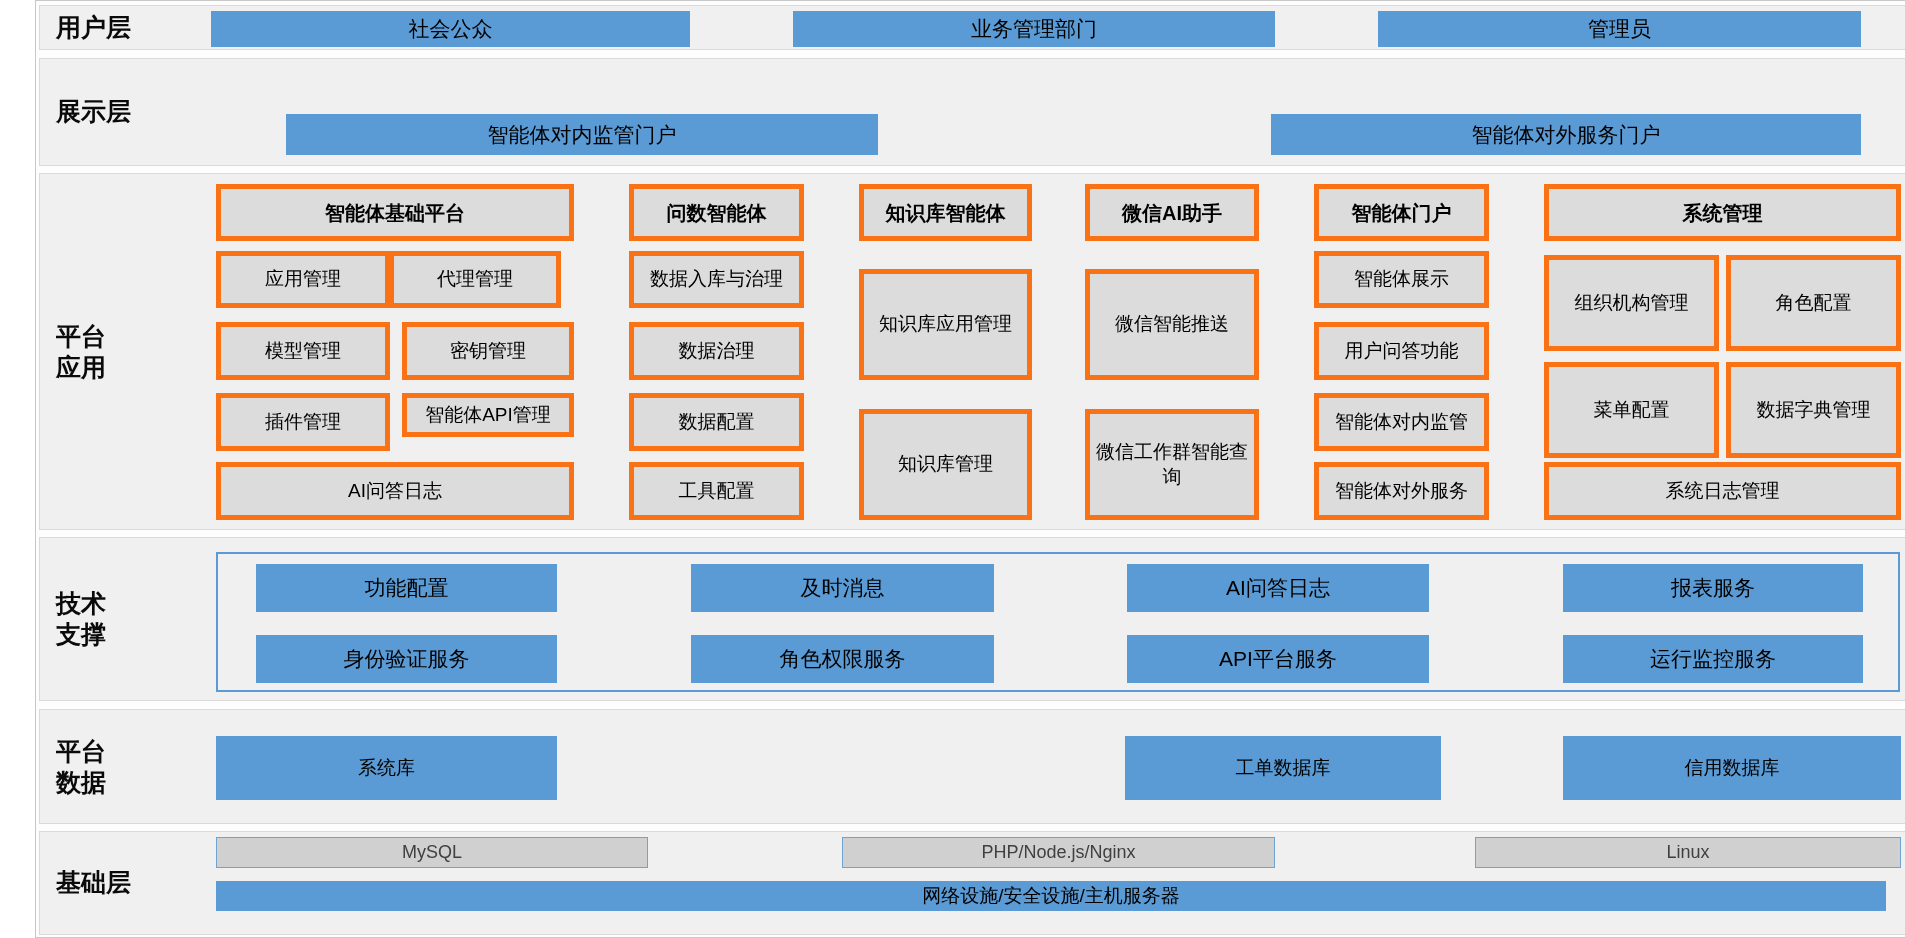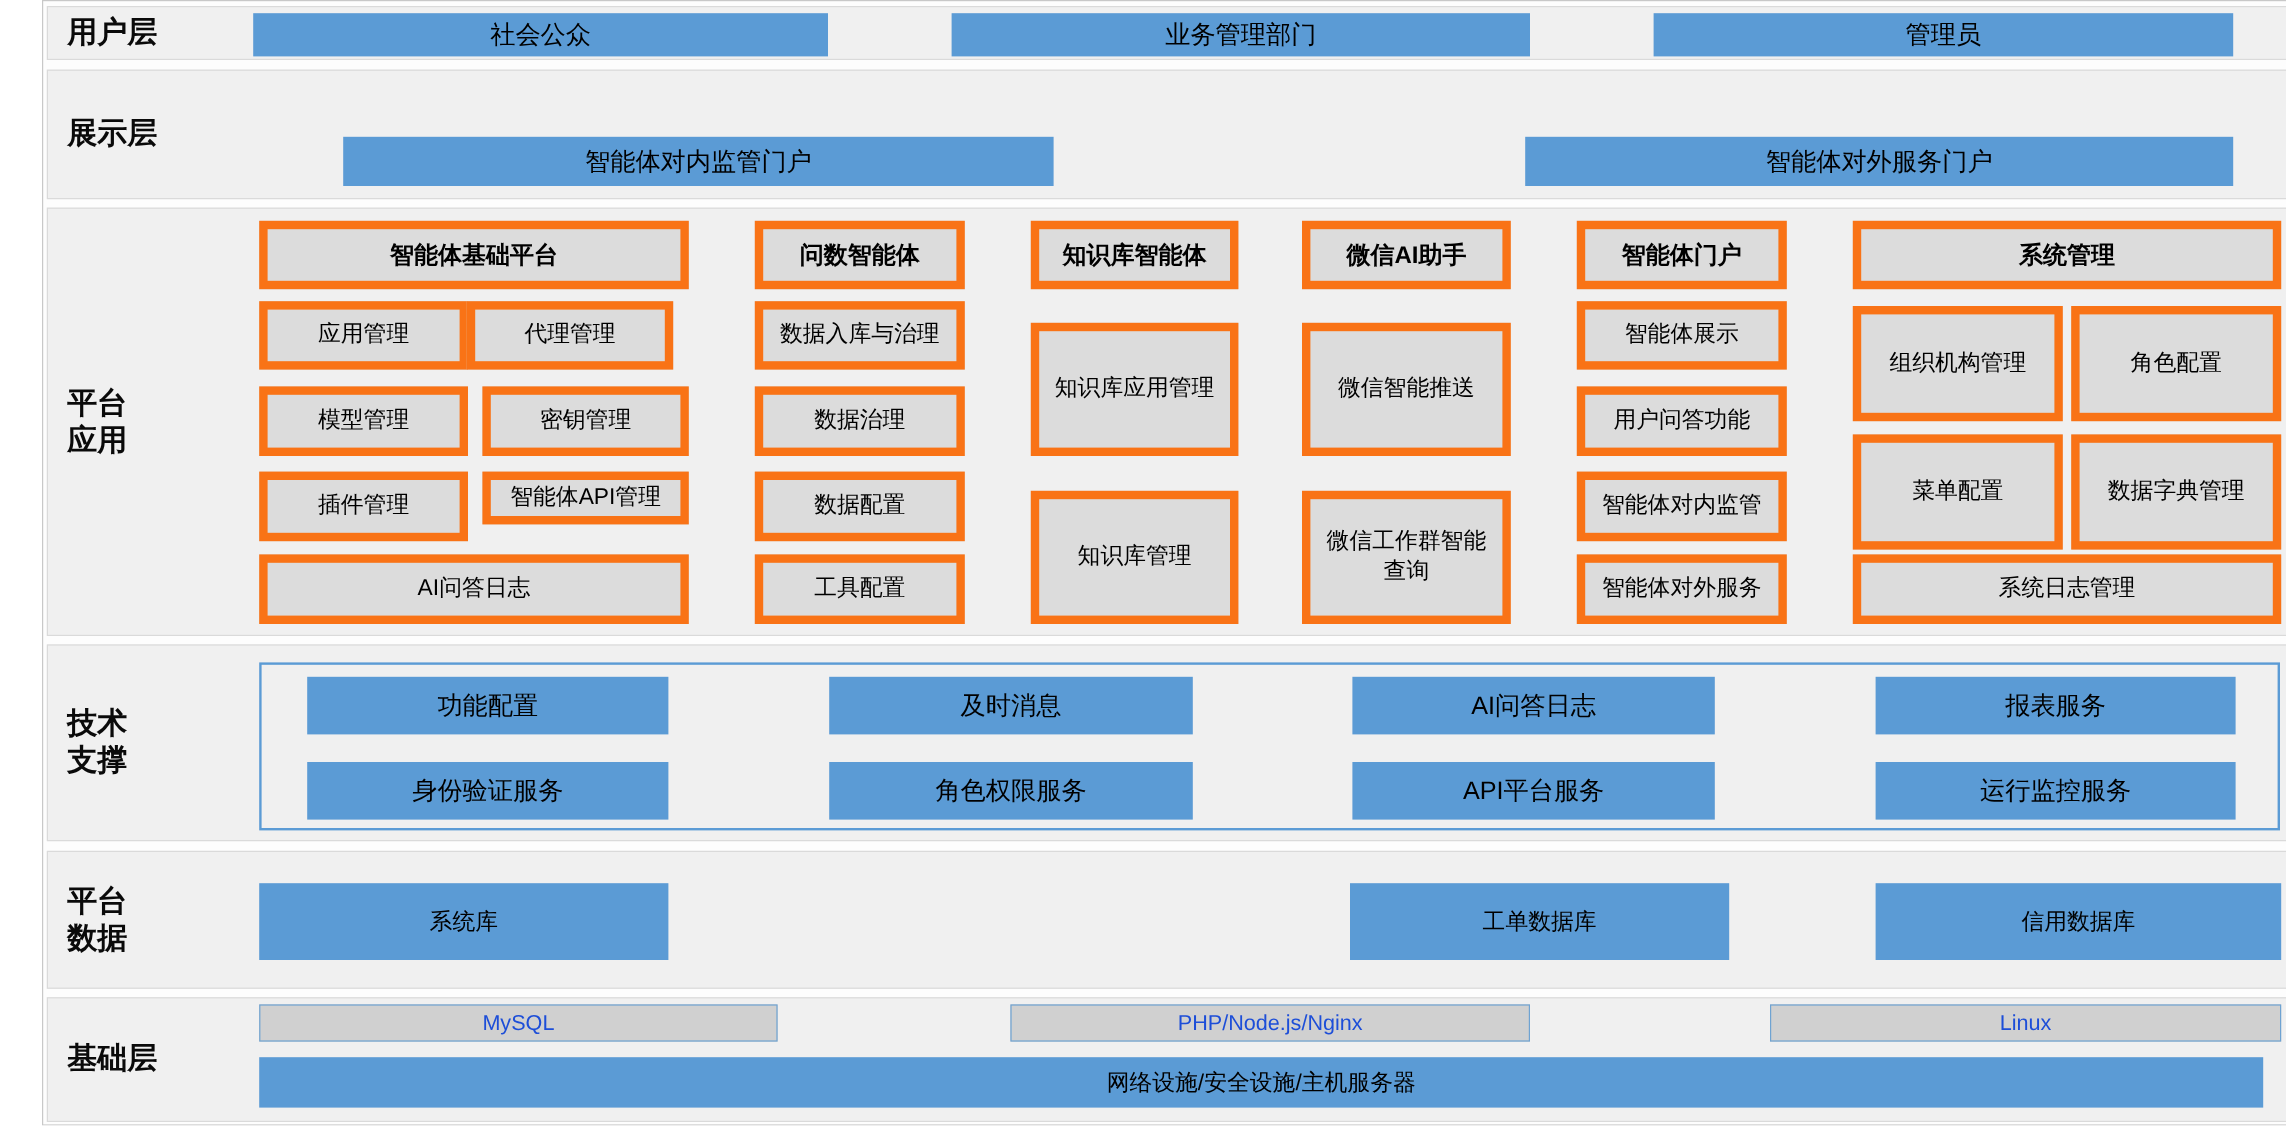--- a/index.html
+++ b/index.html
@@ -28,39 +28,39 @@
   .bluebar{
     position:absolute;
     background:#5b9bd5;
     display:flex;align-items:center;justify-content:center;
     font-size:21px;color:#000;text-align:center;
     box-sizing:border-box;
   }
   .graybox{
     position:absolute;
     background:#dcdcdc;
-    border:7px solid #f97316;
+    border:5px solid #f97316;
     display:flex;align-items:center;justify-content:center;
     font-size:19px;color:#000;text-align:center;line-height:1.3;
     box-sizing:border-box;
     padding:2px 6px;
   }
   .hdr{font-weight:bold;font-size:20px;}
   .tech-frame{
     position:absolute;
     border:2px solid #5b9bd5;
     box-sizing:border-box;
     background:transparent;
   }
   .infra-gray{
     position:absolute;
     background:#d0d0d0;
     border:1px solid #6fa3d2;
     display:flex;align-items:center;justify-content:center;
-    font-size:18px;color:#1d4ed8;
+    font-size:18px;color:#404040;
     box-sizing:border-box;
   }
 </style>
 </head>
 <body>
 
 <div id="stage">
 
   <div class="band" style="top:4px;height:45px;">
     <div class="layer-label">用户层</div>
@@ -142,16 +142,16 @@
     <div class="bluebar" style="left:176px;top:26px;width:341px;height:64px;font-size:19px;">系统库</div>
     <div class="bluebar" style="left:1085px;top:26px;width:316px;height:64px;font-size:19px;">工单数据库</div>
     <div class="bluebar" style="left:1523px;top:26px;width:338px;height:64px;font-size:19px;">信用数据库</div>
   </div>
 
   <div class="band" style="top:830px;height:104px;">
     <div class="layer-label">基础层</div>
     <div class="infra-gray" style="left:176px;top:5px;width:432px;height:31px;">MySQL</div>
     <div class="infra-gray" style="left:802px;top:5px;width:433px;height:31px;">PHP/Node.js/Nginx</div>
     <div class="infra-gray" style="left:1435px;top:5px;width:426px;height:31px;">Linux</div>
-    <div class="bluebar" style="left:176px;top:49px;width:1670px;height:42px;font-size:19px;">网络设施/安全设施/主机服务器</div>
+    <div class="bluebar" style="left:176px;top:49px;width:1670px;height:30px;font-size:19px;">网络设施/安全设施/主机服务器</div>
   </div>
 
 </div>
 
 </body></html>

